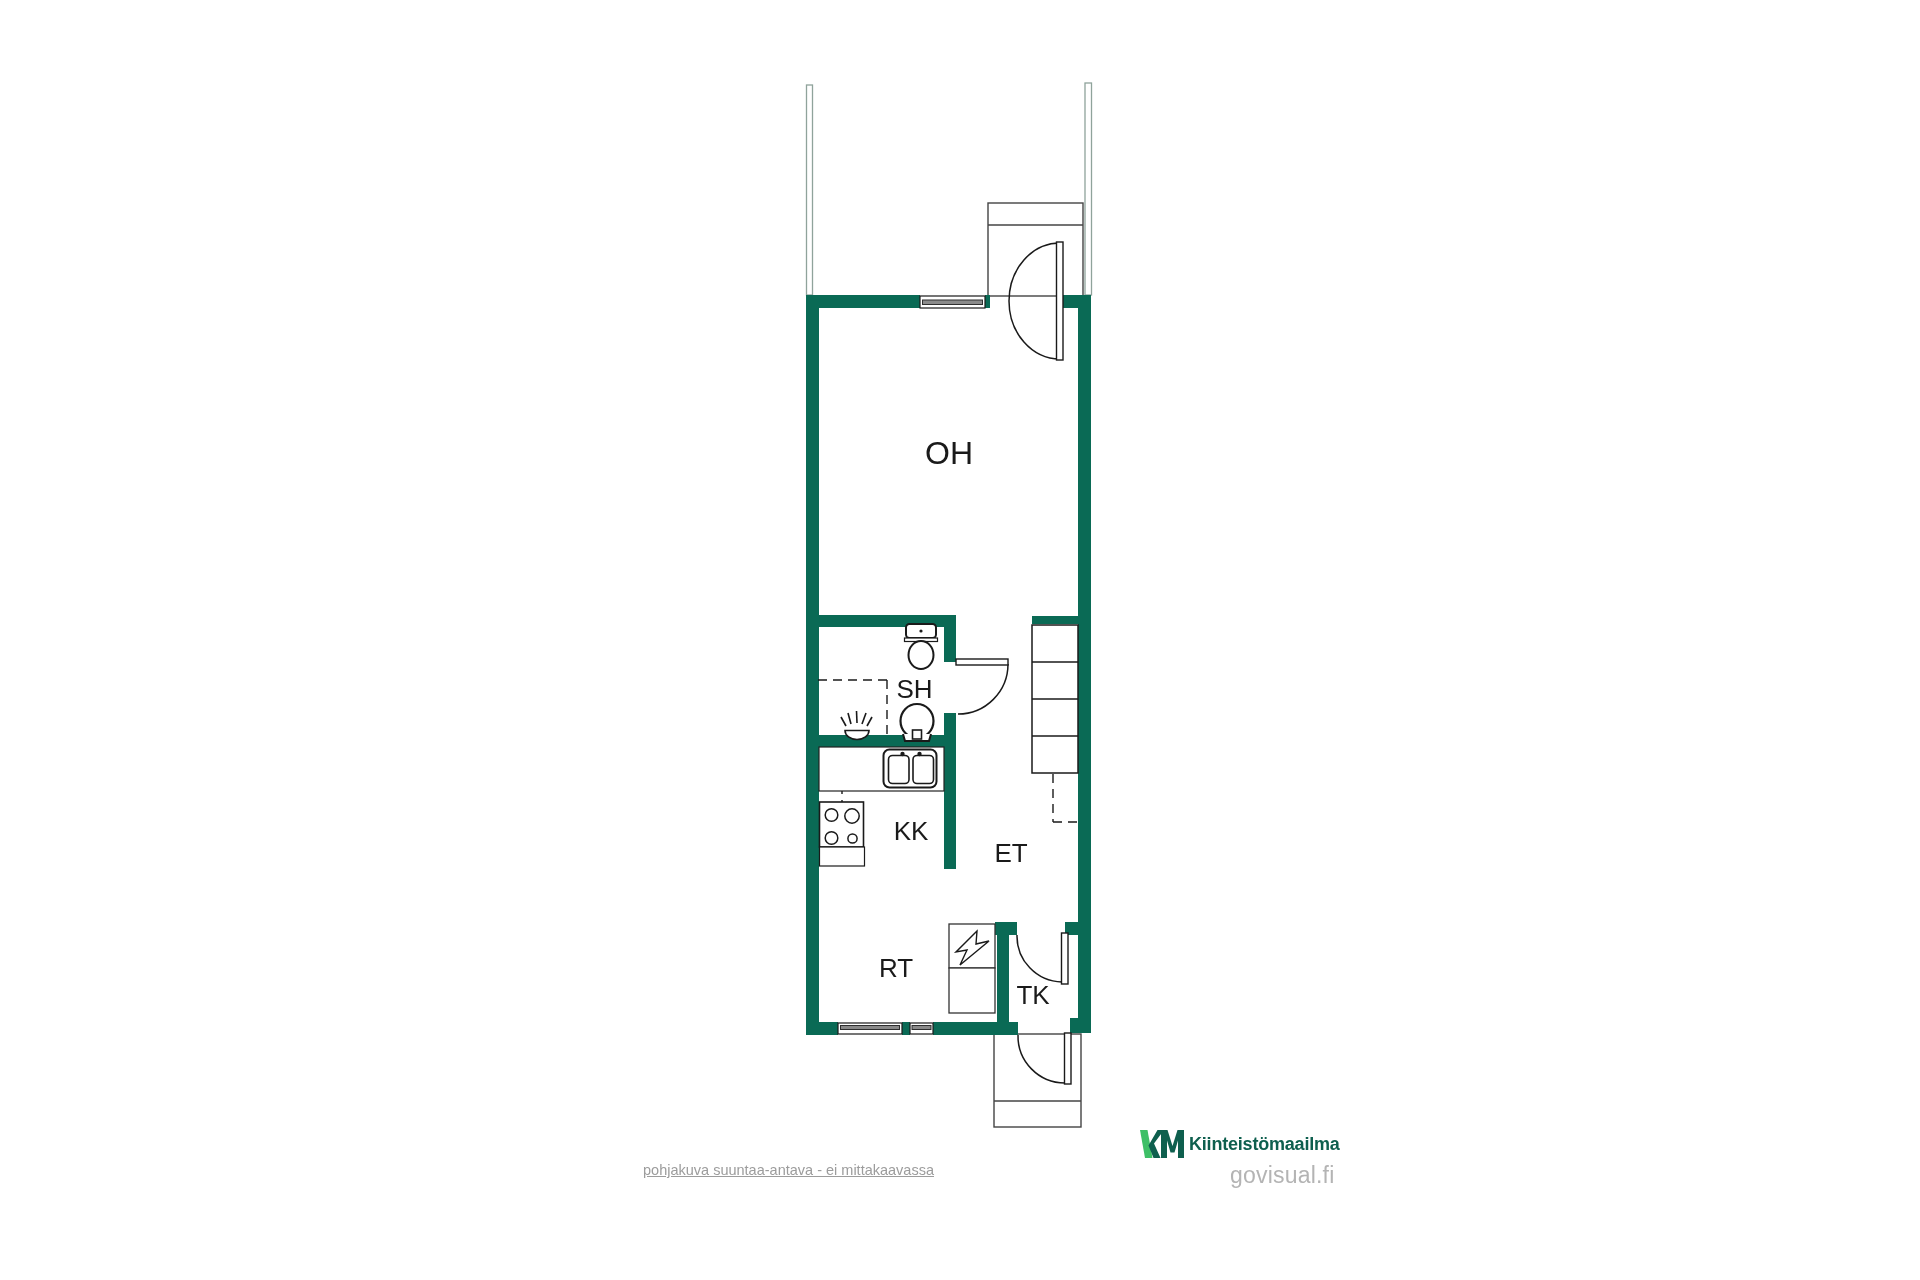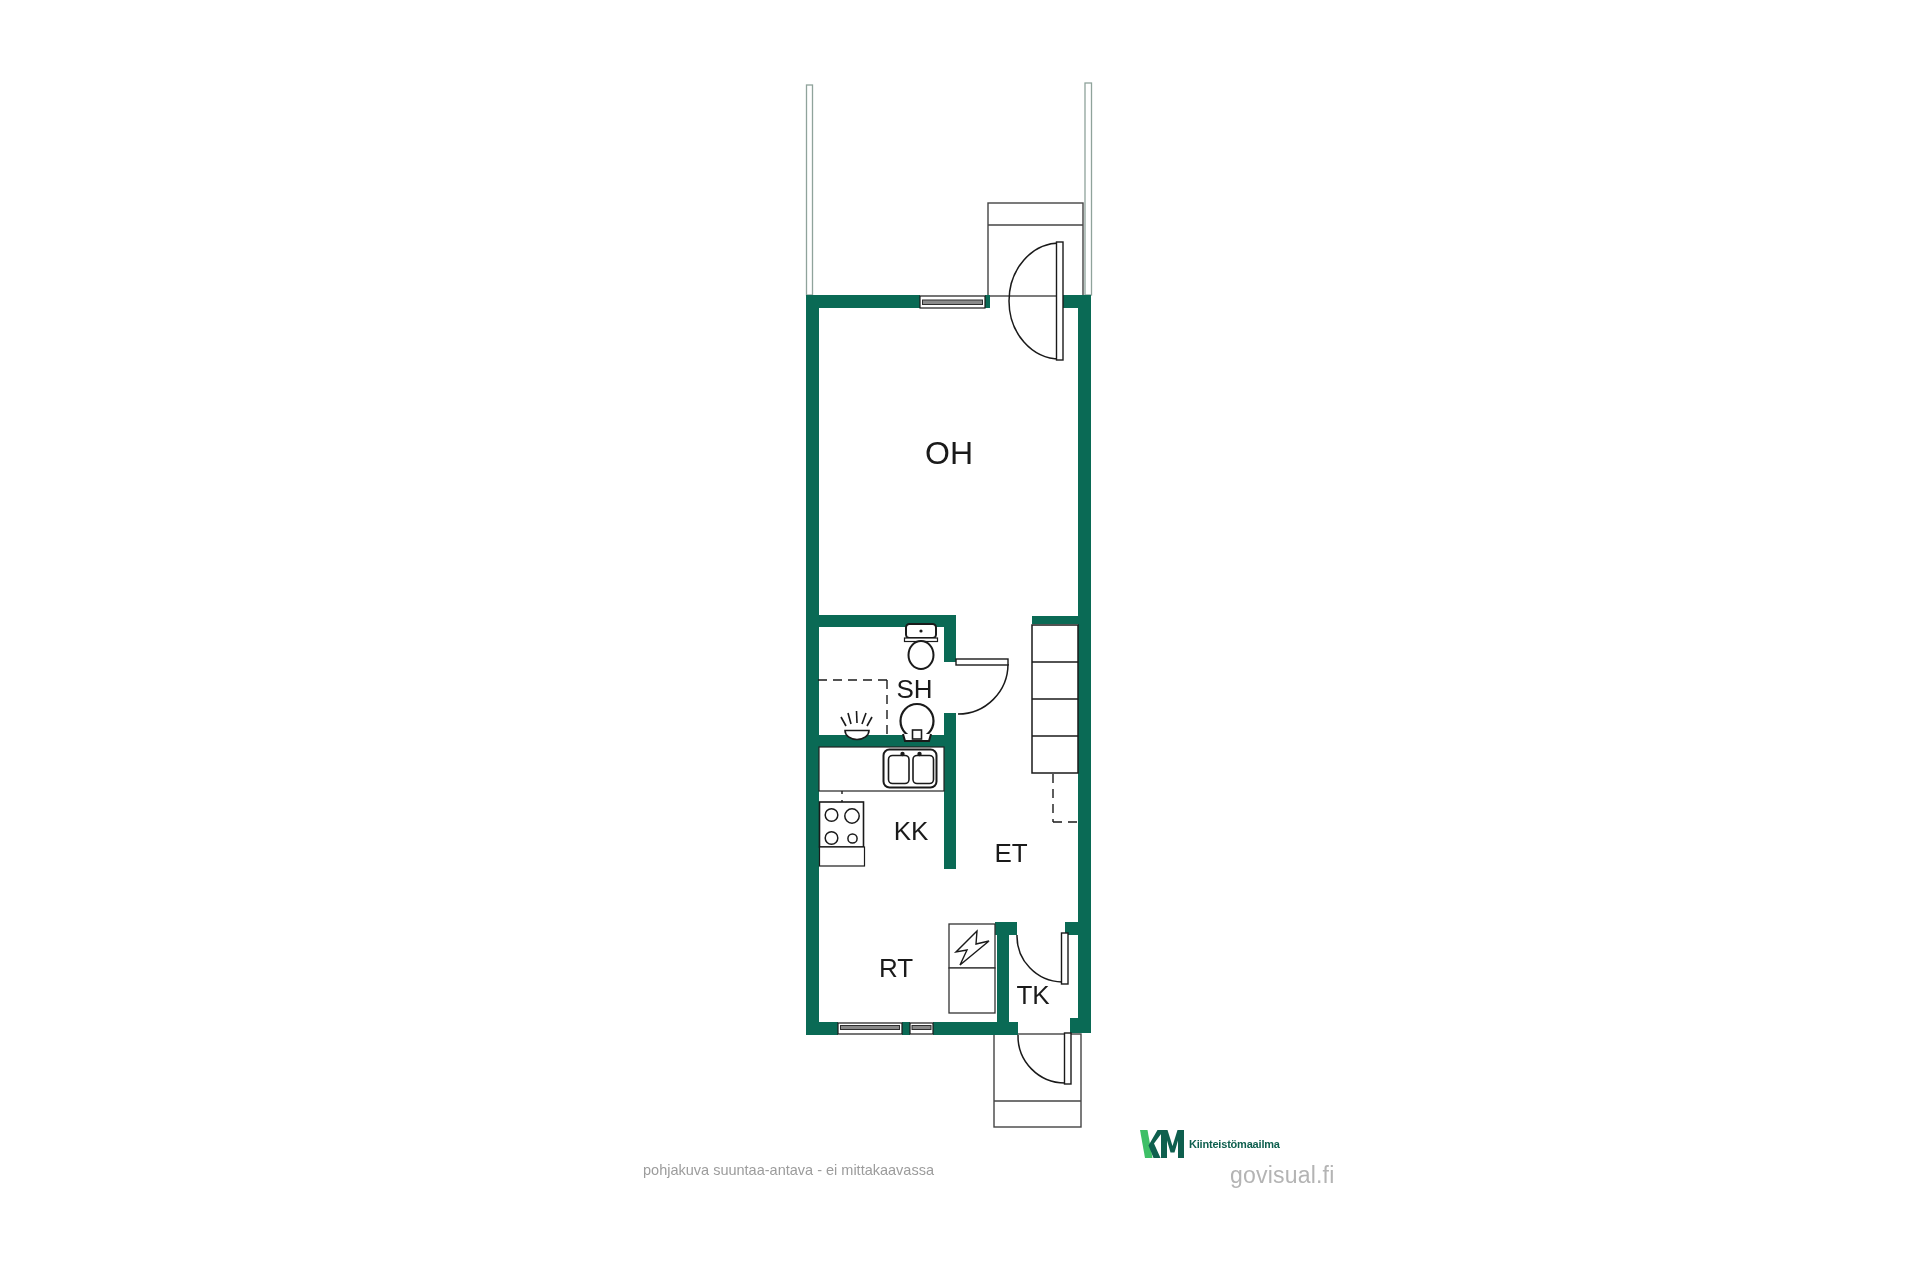--- a/index.html
+++ b/index.html
@@ -7,28 +7,28 @@
     position:relative;width:1920px;height:1280px;background:#ffffff;
     overflow:hidden;font-family:"Liberation Sans",sans-serif;
   }
   svg.plan{position:absolute;left:0;top:0;}
   .room-label{
     font-family:"Liberation Sans",sans-serif;
     fill:#1a1a1a;
   }
   .disclaimer{
     position:absolute;left:643px;top:1163px;
-    font-size:14.5px;color:#9c9c9c;line-height:1.1;white-space:nowrap;
+    font-size:14.5px;color:#9c9c9c;line-height:1.1;white-space:nowrap;text-decoration:underline;
   }
   .logo-row{
     position:absolute;left:1137px;top:1126px;height:36px;
     display:flex;align-items:center;white-space:nowrap;
   }
   .logo-company{
-    font-size:11px;font-weight:bold;color:#0e5f4e;letter-spacing:-0.2px;
+    font-size:18px;font-weight:bold;color:#0e5f4e;letter-spacing:-0.2px;
     margin-left:2px;
   }
   .watermark{
     position:absolute;left:1230px;top:1162px;width:85px;text-align:right;
     font-size:23px;color:#b4b4b4;letter-spacing:0.2px;
   }
 </style>
 </head>
 <body>
 

